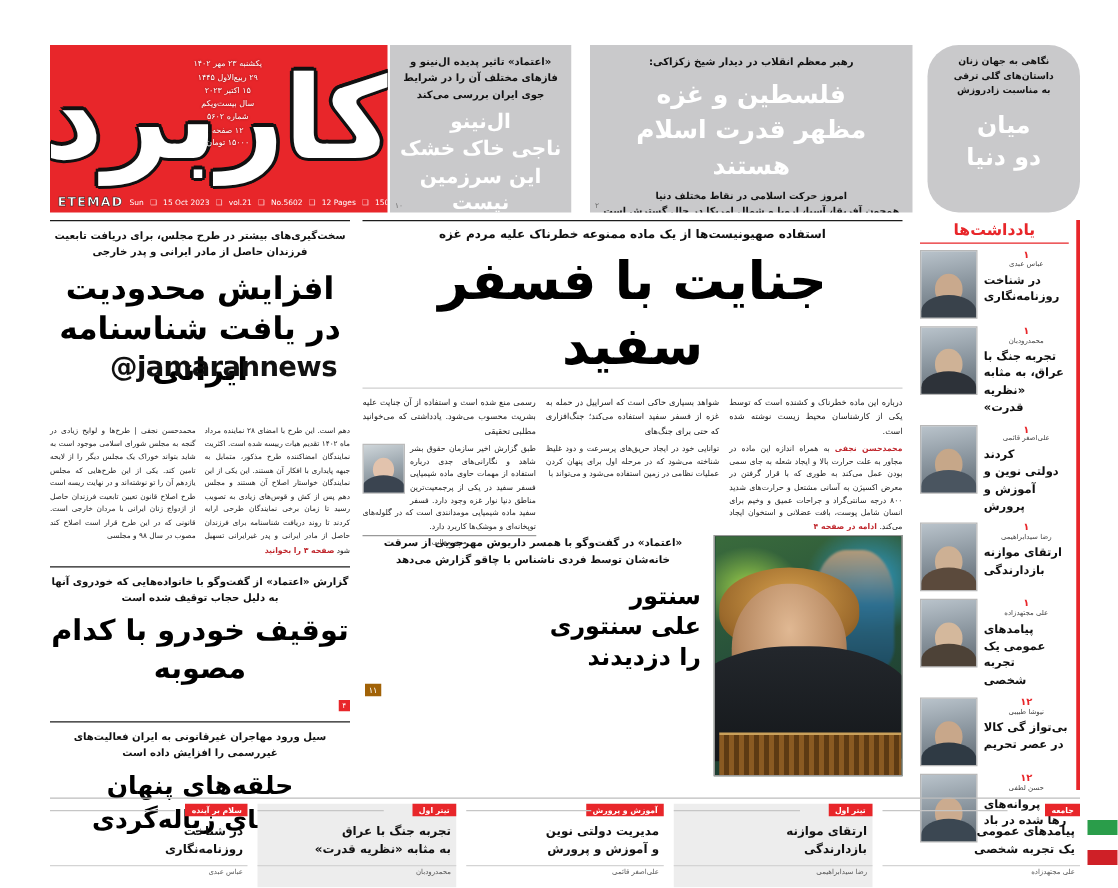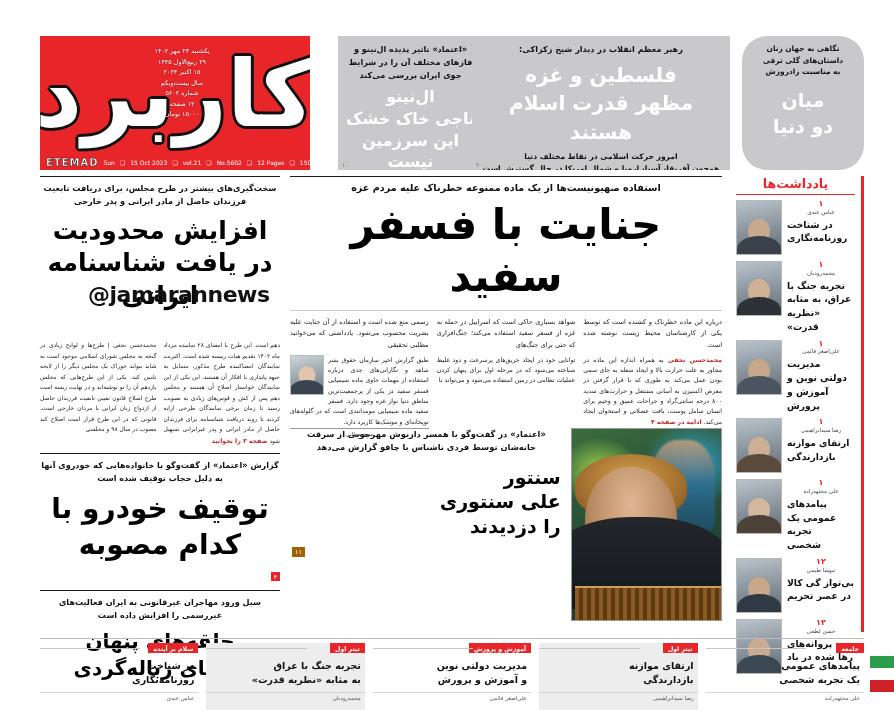--- a/index.html
+++ b/index.html
@@ -116,21 +116,21 @@
     text-align: center;
   }
   .teaser .pnum {
     position: absolute;
     bottom: 2px;
     left: 4px;
     font-size: 6px;
     color: #6d6d6d;
   }
 
-  #teaser-elnino { left: 338px; top: 36px; width: 145px; height: 134px; }
+  #teaser-elnino { left: 312px; top: 36px; width: 145px; height: 134px; }
   #teaser-elnino .big { color: #ffffff; font-size: 16px; }
   #teaser-leader  { left: 472px; top: 36px; width: 258px; height: 134px; }
   #teaser-leader .big { color: #ffffff; font-size: 20px; line-height: 1.42; }
   #teaser-women   { left: 742px; top: 36px; width: 122px; height: 134px; border-radius: 25px; }
   #teaser-women .kicker { font-size: 7.4px; }
   #teaser-women .big { color: #ffffff; font-size: 19px; line-height: 1.35; margin-top: 10px; }
 
   
   .main {
     position: absolute;
@@ -478,21 +478,21 @@
   .lc-divider { height: 1px; background: #1c1c1c; margin: 7px 0 5px; }
 
   .lc-kicker2 {
     font-size: 8.1px;
     font-weight: bold;
     text-align: center;
     line-height: 1.6;
     color: #111;
   }
   .lc-head2 {
-    font-size: 28px;
+    font-size: 23px;
     font-weight: bold;
     text-align: center;
     color: #000;
     margin-top: 6px;
     line-height: 1.3;
   }
   .lc-badge {
     display: inline-block;
     background: #e8262a;
     color: #fff;
@@ -736,21 +736,21 @@
 عراق، به مثابه
 «نظریه قدرت»</div>
         </div>
       </div>
 
       <div class="note">
         <div class="note-portrait p3"></div>
         <div class="note-text">
           <div class="note-num">۱</div>
           <div class="note-author">علی‌اصغر قائمی</div>
-          <div class="note-headline" style="white-space:pre-line">مدیریت
+          <div class="note-headline" style="white-space:pre-line">کردند
 دولتی نوین و
 آموزش و پرورش</div>
         </div>
       </div>
 
       <div class="note">
         <div class="note-portrait p4"></div>
         <div class="note-text">
           <div class="note-num">۱</div>
           <div class="note-author">رضا سیدابراهیمی</div>

